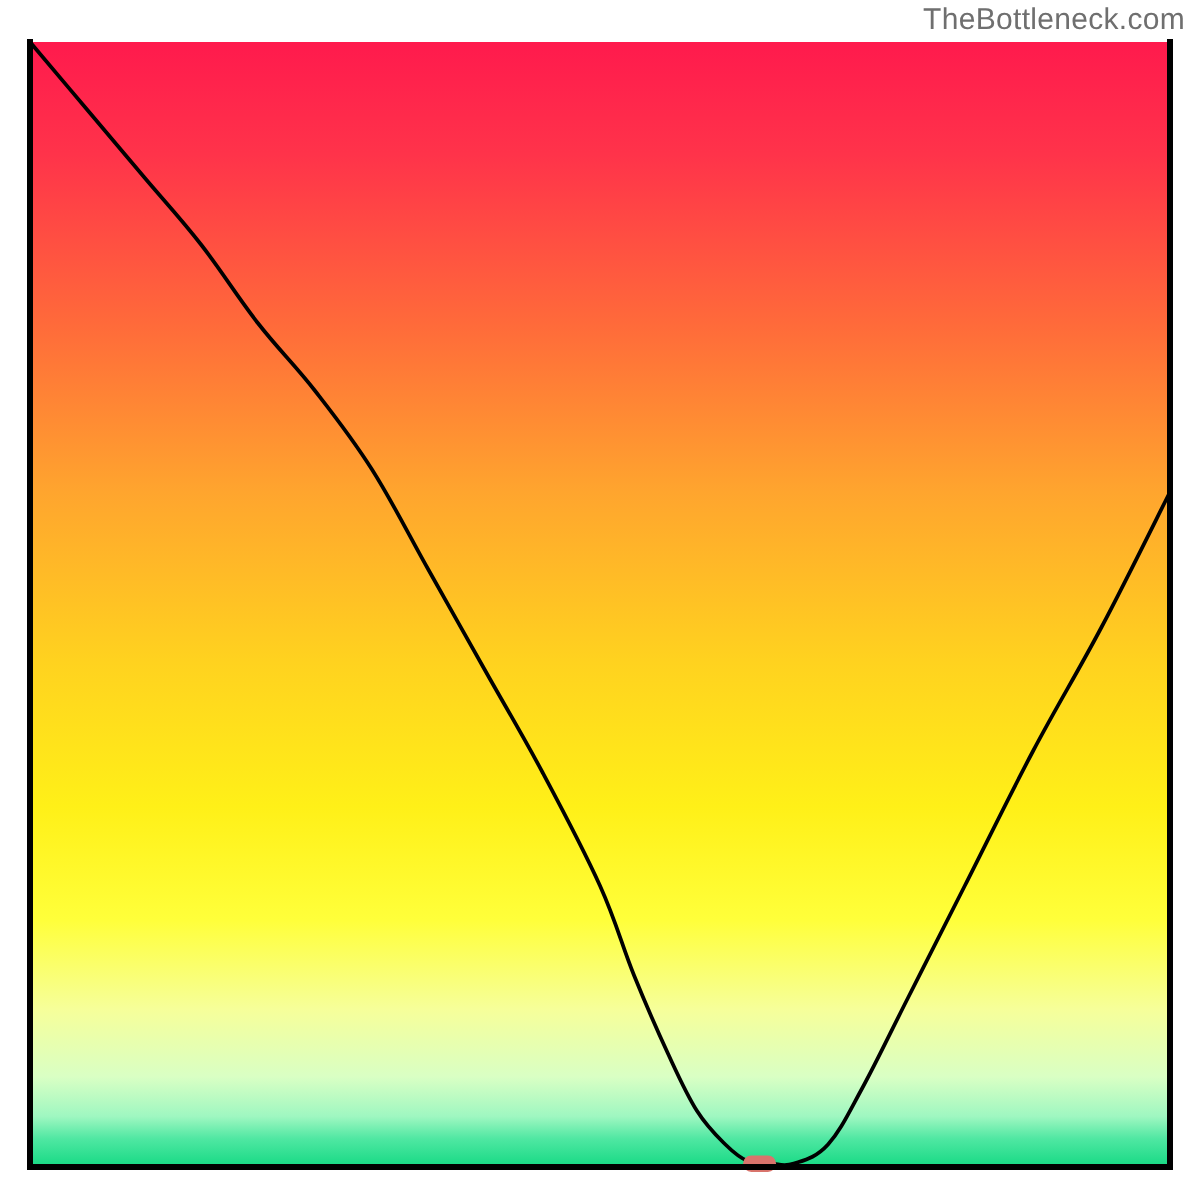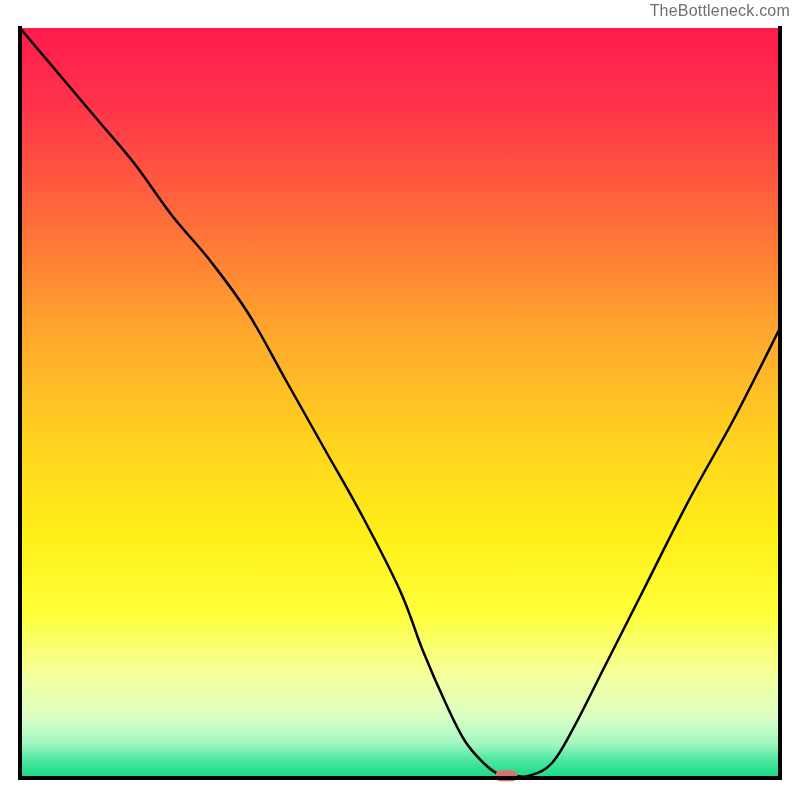--- a/index.html
+++ b/index.html
@@ -12,21 +12,21 @@
   }
   .container {
     position: relative;
     width: 800px;
     height: 800px;
   }
   .watermark {
     position: absolute;
     top: 2px;
     right: 10px;
-    font-size: 16px;
+    font-size: 20px;
     font-weight: 500;
     color: #6f6f6f;
     letter-spacing: 0.2px;
     z-index: 10;
   }
   svg.plot {
     position: absolute;
     left: 0;
     top: 0;
     width: 800px;

